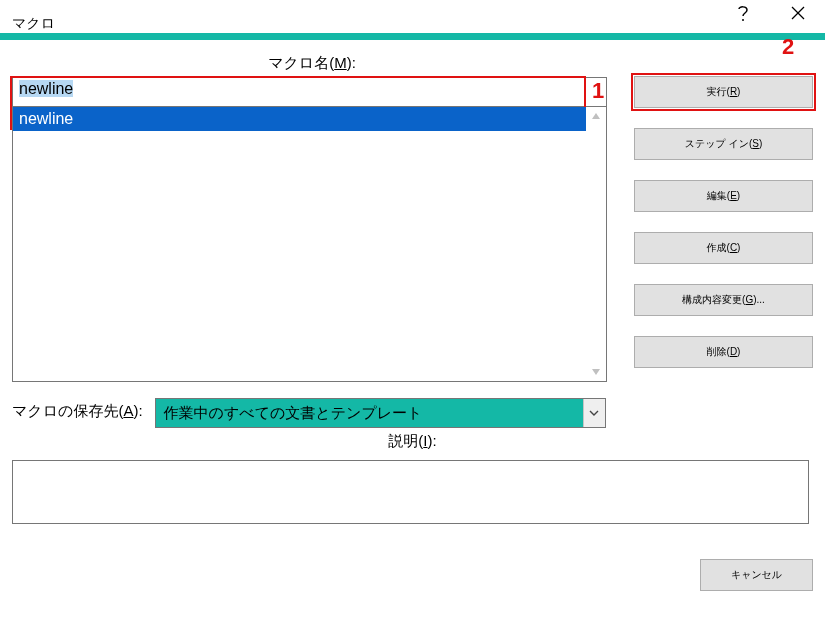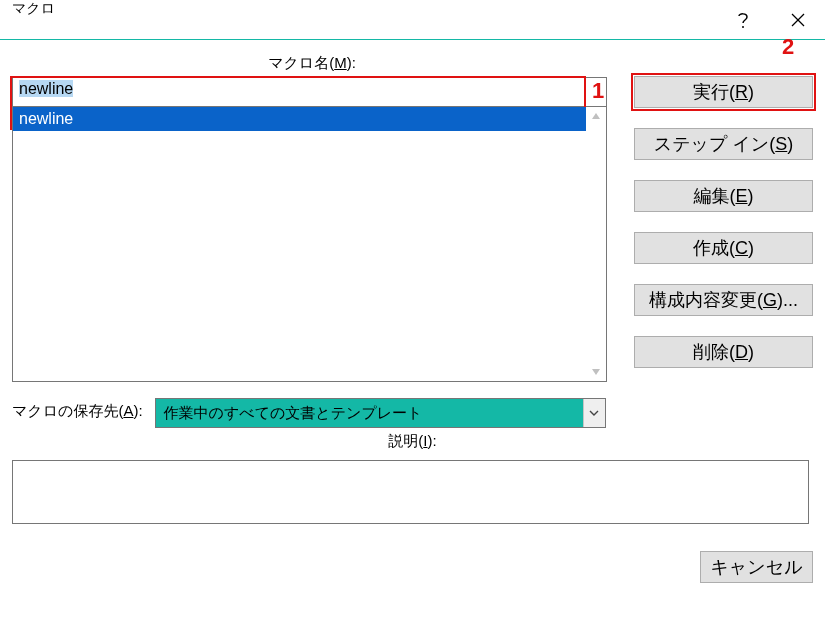--- a/index.html
+++ b/index.html
@@ -13,24 +13,24 @@
     }
     .dialog {
       width: 825px;
       height: 620px;
       background: #fff;
       display: flex;
       flex-direction: column;
     }
     .titlebar {
       display: flex;
-      align-items: flex-start;
+      align-items: flex-end;
       height: 40px;
       padding-left: 12px;
-      border-bottom: 1px solid #14b8a6;
+      border-bottom: 7px solid #14b8a6;
     }
     .titlebar-title {
       font-size: 14px;
       flex: 1;
     }
     .titlebar-buttons {
       display: flex;
     }
     .titlebar-btn {
       width: 55px;
@@ -135,21 +135,21 @@
       display: flex;
       flex-direction: column;
       gap: 20px;
       padding-top: 22px;
     }
     .btn {
       width: 179px;
       height: 32px;
       background: #e1e1e1;
       border: 1px solid #adadad;
-      font-size: 18px;
+      font-size: 10px;
       font-family: inherit;
       cursor: pointer;
       text-align: center;
     }
     .btn-highlighted {
       outline: 2px solid #e01212;
       outline-offset: 1px;
     }
     .lower-row {
       display: flex;
@@ -189,21 +189,21 @@
       border: 1px solid #767676;
       background: #fff;
       margin-top: 5px;
     }
     .desc-label {
       margin-top: 4px;
     }
     .bottom-row {
       display: flex;
       justify-content: flex-end;
-      margin-top: 27px;
+      margin-top: 35px;
       align-items: flex-end;
     }
     .accesskey {
       text-decoration: underline;
     }
     .name-sel {
       background: #b6d8f3;
     }
   </style>
 </head>

